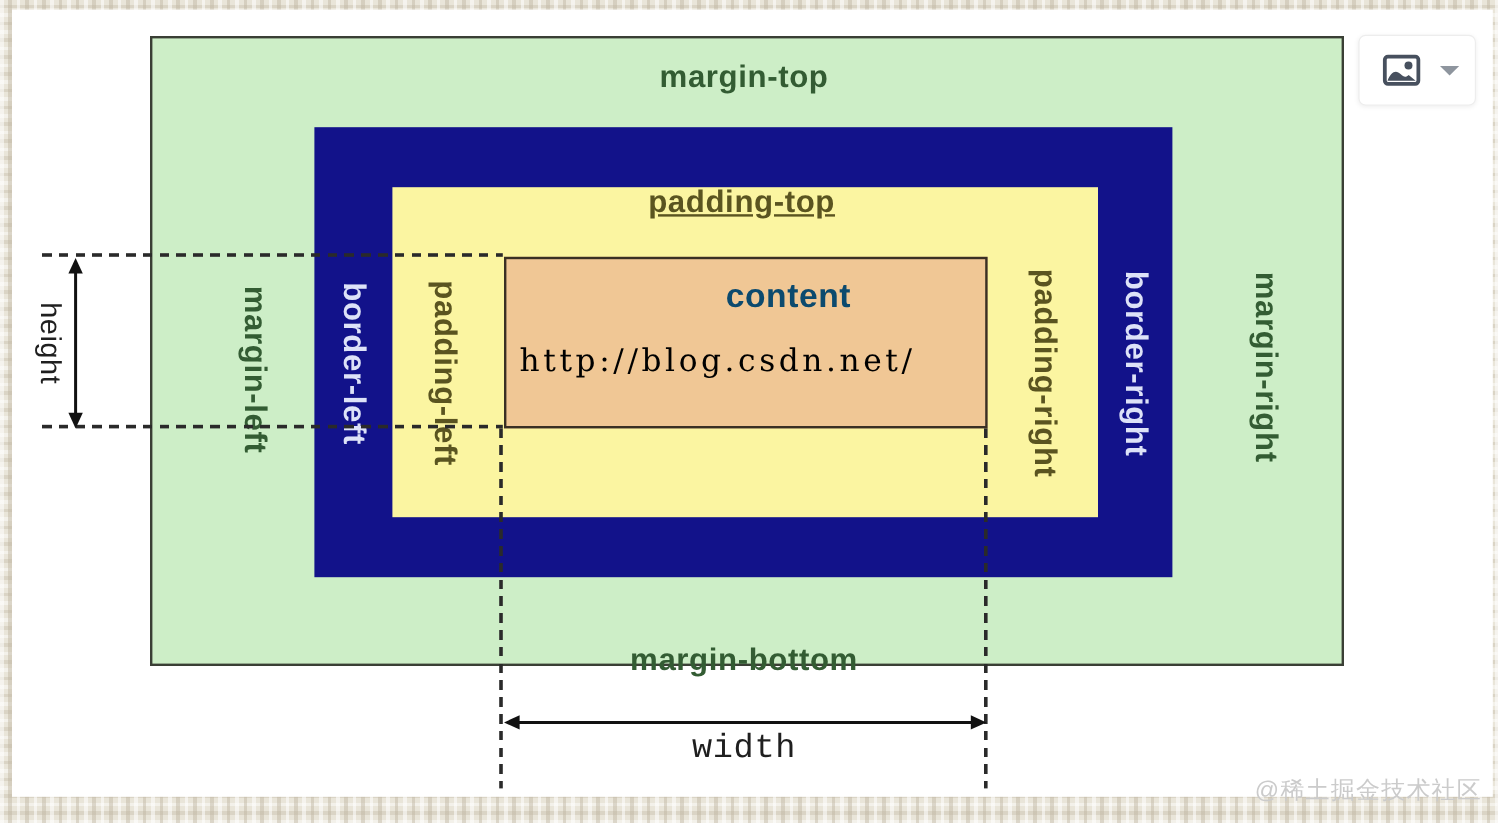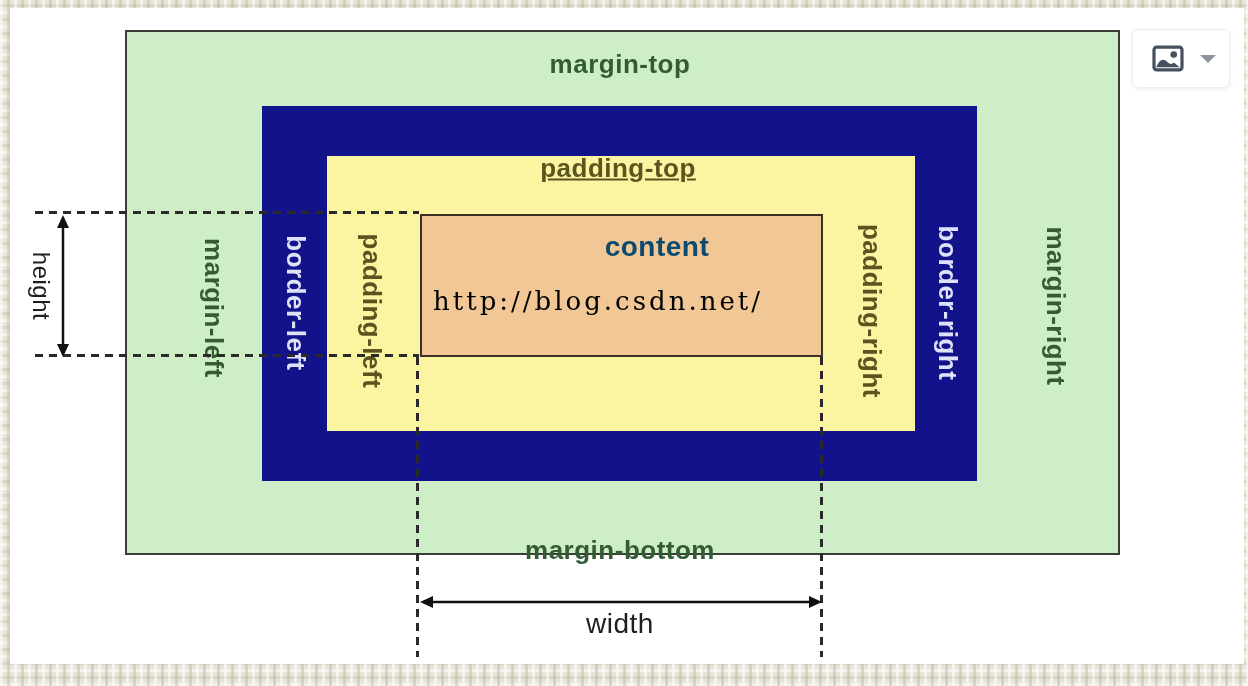--- a/index.html
+++ b/index.html
@@ -30,21 +30,21 @@
     position:absolute; white-space:nowrap;
     font-size:26px; font-weight:600; letter-spacing:.5px;
   }
   .hlabel { transform:translate(-50%,-50%); }
   .vlabel { transform:translate(-50%,-50%) rotate(90deg); }
   .t-green  { color:#335c33; }
   .t-navy   { color:#dde2f8; font-weight:700; }
   .t-yellow { color:#5a5420; }
   .t-content{ color:#0c4a6e; font-size:28px;margin-left:36px; }
   .t-dim    { color:#1f1f1f; font-weight:400; }
-  .t-width  { font-size:28px; }
+  .t-width  { font-size:28px;font-family:Liberation Mono, monospace; }
   .t-height { font-size:24px; }
 
   
   .csdn-mark {
     position:absolute; left:598px; top:301px; transform:translate(-50%,-50%);
     font-family:"DejaVu Serif", serif; font-size:26px; letter-spacing:3px;
     color:#000000; white-space:nowrap; font-weight:400;
   }
   .community-mark {
     position:absolute; right:13px; top:645px;
@@ -128,14 +128,15 @@
 
   <div class="img-btn">
     <svg class="pic" width="32" height="27" viewBox="0 0 24 20">
       <rect x="1.5" y="1.5" width="21" height="17" rx="2" fill="none" stroke="#47505e" stroke-width="2.4"></rect>
       <circle cx="16.3" cy="7" r="2.5" fill="#47505e"></circle>
       <path d="M3.2 16.6 C5.5 10.8 8.5 9.6 11.5 12.6 C13.3 14.4 14.8 14.6 16.4 13.0 L20.8 16.6 Z" fill="#47505e"></path>
     </svg>
     <span class="caret"></span>
   </div>
 
+  <div class="community-mark">@稀土掘金技术社区</div>
 
 </div>
 
 </body></html>

